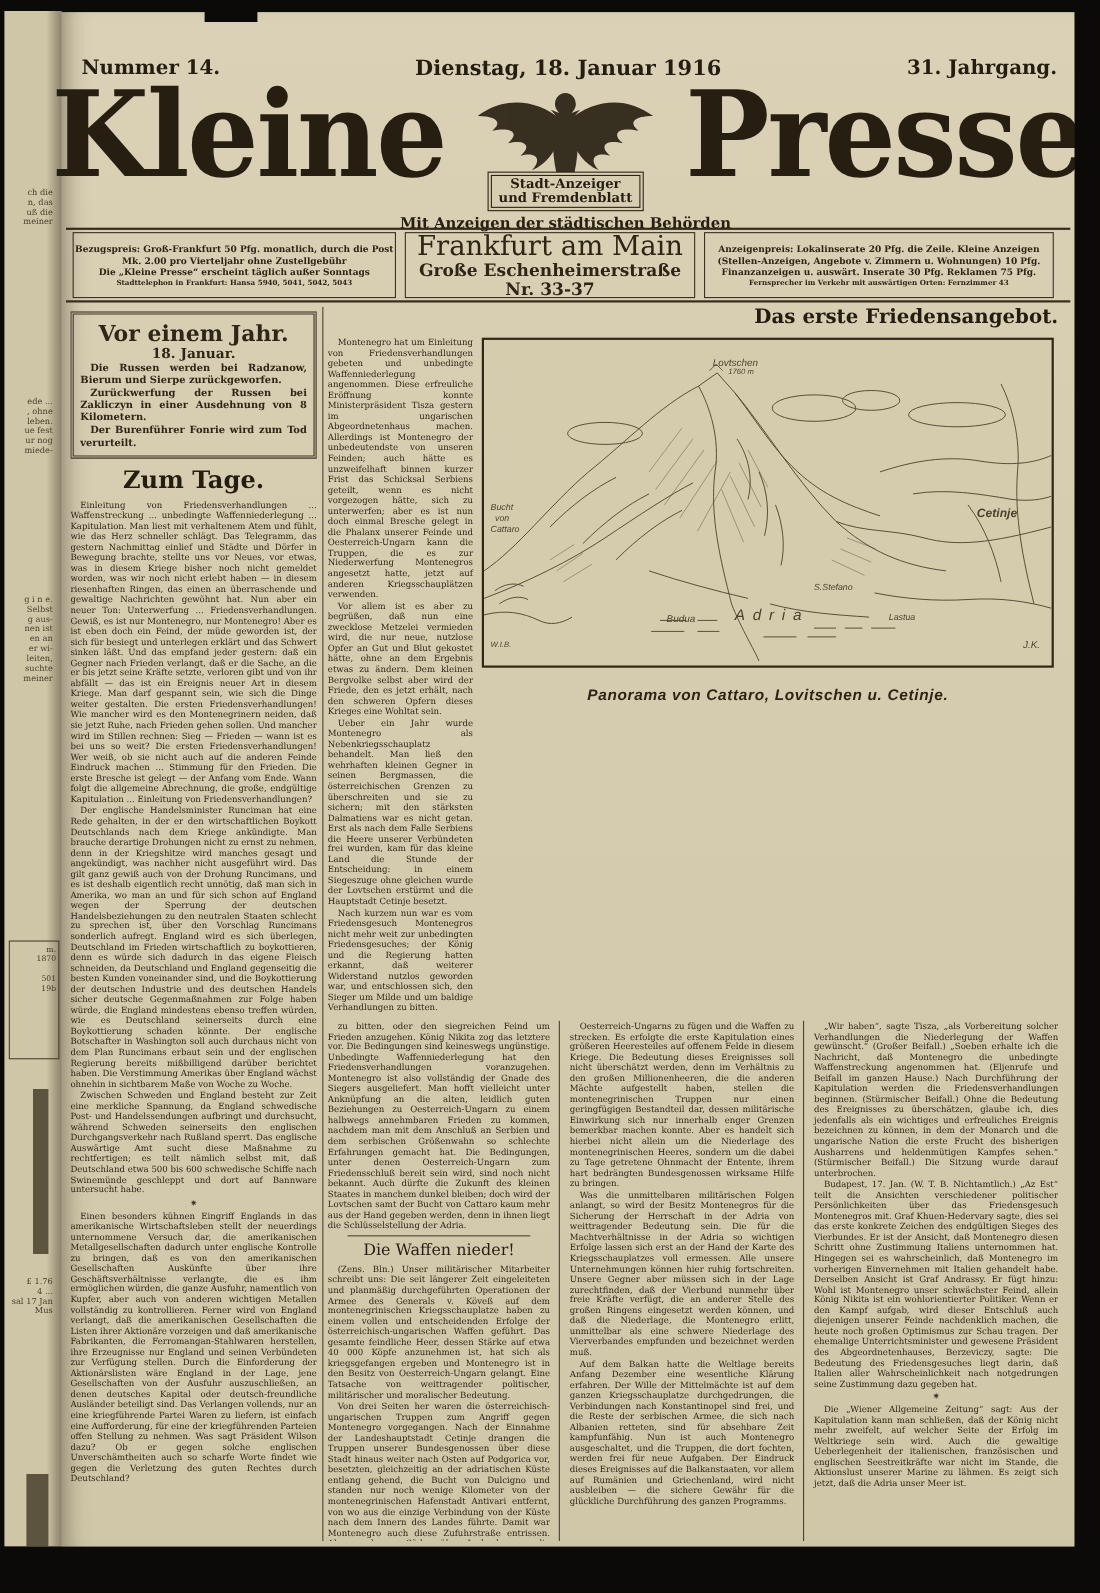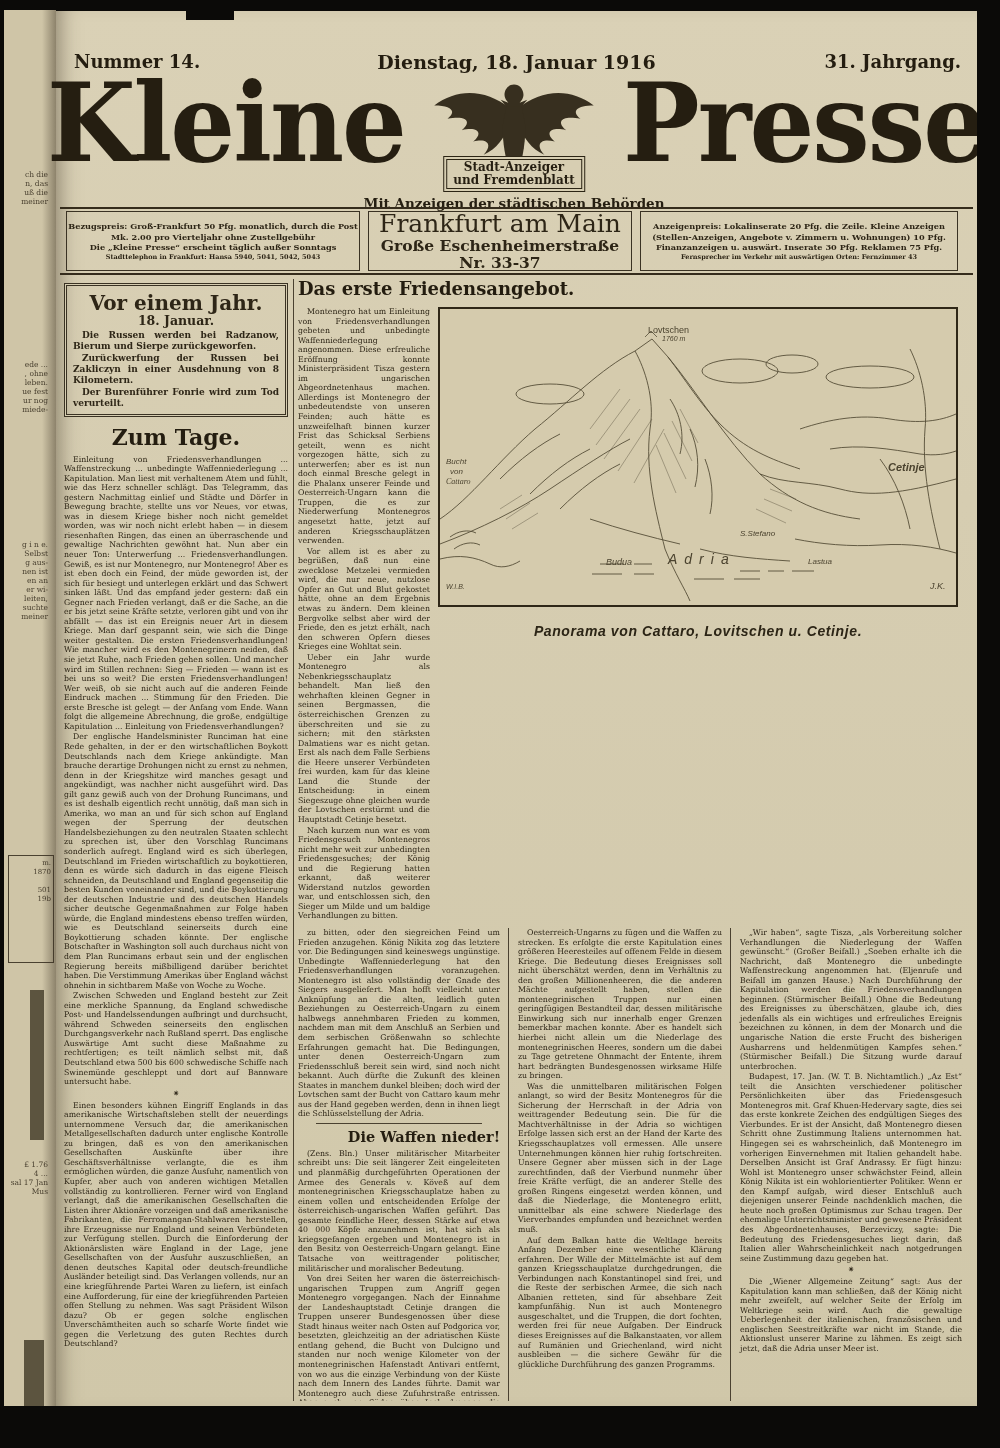--- a/index.html
+++ b/index.html
@@ -57,31 +57,31 @@
   .content{position:absolute;left:0;top:268px;width:100%;height:1122px;}
   .vrule{position:absolute;left:237px;top:0;width:1px;height:100%;background:#4a4130;}
 
   
   .colA{position:absolute;left:8px;top:4px;width:224px;height:1112px;overflow:hidden;color:#2e2617;}
   .yearbox{border:1px solid #3a3223;box-shadow:inset 0 0 0 1px #d6cdb1,inset 0 0 0 2px #3a3223;padding:8px 8px 6px;margin-bottom:8px;}
   .yearbox h2{margin:0 0 2px;text-align:center;font-size:20px;line-height:22px;}
   .yearbox h3{margin:0 0 4px;text-align:center;font-size:12.5px;}
   .yearbox p{margin:0 0 2px;font-size:9px;line-height:11px;font-weight:bold;text-align:justify;text-indent:8px;}
   .sec-title{text-align:center;font-size:22px;line-height:24px;font-weight:bold;margin:4px 0 6px;color:#241d10;}
-  .sub-title{text-align:right;font-size:14.5px;line-height:16px;font-weight:bold;margin:5px 0 4px;color:#241d10;}
+  .sub-title{text-align:center;font-size:14.5px;line-height:16px;font-weight:normal;margin:5px 0 4px;color:#241d10;}
   .bodytext{font-size:7.8px;line-height:9.55px;text-align:justify;}
   .bodytext p{margin:0 0 1px;text-indent:9px;}
   .sep{text-align:center;font-size:8px;line-height:10px;margin:2px 0;color:#3a3223;}
   .sep:before{content:"\2737";}
   .hr-thin{height:1px;background:#4a4130;margin:4px 18px;}
 
   
   .rightzone{position:absolute;left:242px;top:0;width:664px;height:1122px;overflow:hidden;color:#2e2617;}
   .lead-h1{text-align:center;font-size:41px;line-height:44px;font-weight:bold;letter-spacing:1px;margin:6px 0 2px;color:#231c0f;}
-  .lead-h2{text-align:left;font-size:18px;line-height:20px;font-weight:bold;margin:0 0 8px;color:#231c0f;}
+  .lead-h2{text-align:right;font-size:18px;line-height:20px;font-weight:bold;margin:0 0 8px;color:#231c0f;}
   .midrow{display:flex;}
   .colB{width:132px;flex:none;}
   .panorama-wrap{width:520px;flex:none;margin-left:8px;}
   .panorama{position:relative;border:2px solid #2f2717;height:296px;background:#d5cbad;overflow:hidden;}
   .pan-label{position:absolute;color:#4b432f;font-family:"Liberation Sans",sans-serif;}
   .pan-caption{text-align:center;font-family:"Liberation Sans",sans-serif;font-style:italic;font-weight:bold;
      font-size:14px;margin-top:16px;letter-spacing:.6px;color:#2c2516;}
   .lowrow{display:flex;margin-top:6px;}
   .lc{overflow:hidden;}
   .lc1{width:202px;flex:none;}
@@ -237,26 +237,26 @@
                 <path d="M440 150 C455 170 465 195 470 220"></path>
                 <path d="M205 28 l6 -6 6 6" stroke-width="0.8"></path>
               </g>
               <g fill="none" stroke="#4a4230" stroke-width="0.55" opacity="0.7">
                 <path d="M180 80 l-30 40 m40 -30 l-34 46 m44 -36 l-36 50 m48 -40 l-34 52 m46 -42 l-30 54"></path>
                 <path d="M240 100 l18 34 m-26 -22 l20 40 m-28 -28 l22 46 m-30 -34 l20 48"></path>
                 <path d="M330 180 l26 10 m-32 0 l28 12 m-36 -2 l30 14"></path>
                 <path d="M60 200 l22 -14 m-16 24 l24 -16 m-18 26 l26 -16"></path>
               </g>
             </svg>
-            <span class="pan-label" style="left:208px;top:16px;font-size:9px;">Lovtschen</span>
+            <span class="pan-label" style="left:208px;top:16px;font-size:9px;font-style:italic;">Lovtschen</span>
             <span class="pan-label" style="left:222px;top:26px;font-size:7px;font-style:italic;">1760 m</span>
             <span class="pan-label" style="left:448px;top:152px;font-size:11px;font-weight:bold;font-style:italic;">Cetinje</span>
             <span class="pan-label" style="left:6px;top:148px;font-size:8px;font-style:italic;">Bucht</span>
             <span class="pan-label" style="left:10px;top:158px;font-size:8px;font-style:italic;">von</span>
-            <span class="pan-label" style="left:6px;top:168px;font-size:8px;font-style:italic;font-family:Liberation Serif, serif;">Cattaro</span>
+            <span class="pan-label" style="left:6px;top:168px;font-size:8px;font-style:italic;">Cattaro</span>
             <span class="pan-label" style="left:166px;top:248px;font-size:9px;font-style:italic;">Budua</span>
             <span class="pan-label" style="left:228px;top:242px;font-size:14px;font-style:italic;letter-spacing:7px;">Adria</span>
             <span class="pan-label" style="left:300px;top:220px;font-size:8px;font-style:italic;">S.Stefano</span>
             <span class="pan-label" style="left:368px;top:248px;font-size:8px;font-style:italic;">Lastua</span>
             <span class="pan-label" style="left:490px;top:272px;font-size:9px;font-style:italic;">J.K.</span>
             <span class="pan-label" style="left:6px;top:274px;font-size:7px;font-style:italic;">W.I.B.</span>
           </div>
           <div class="pan-caption">Panorama von Cattaro, Lovitschen u. Cetinje.</div>
         </div>
       </div>

